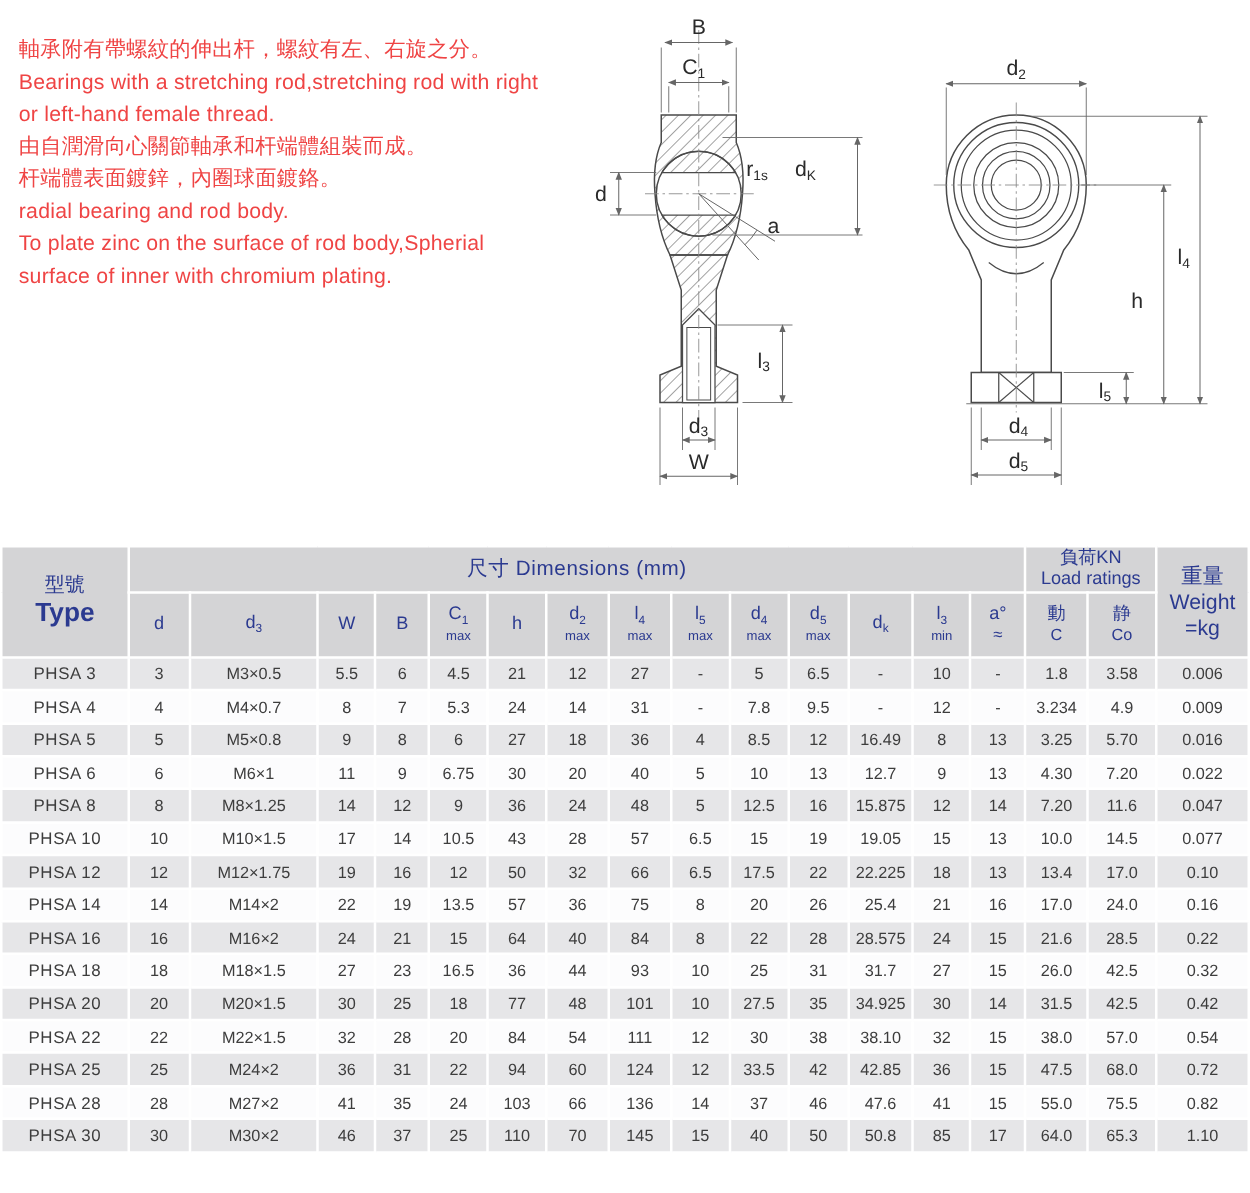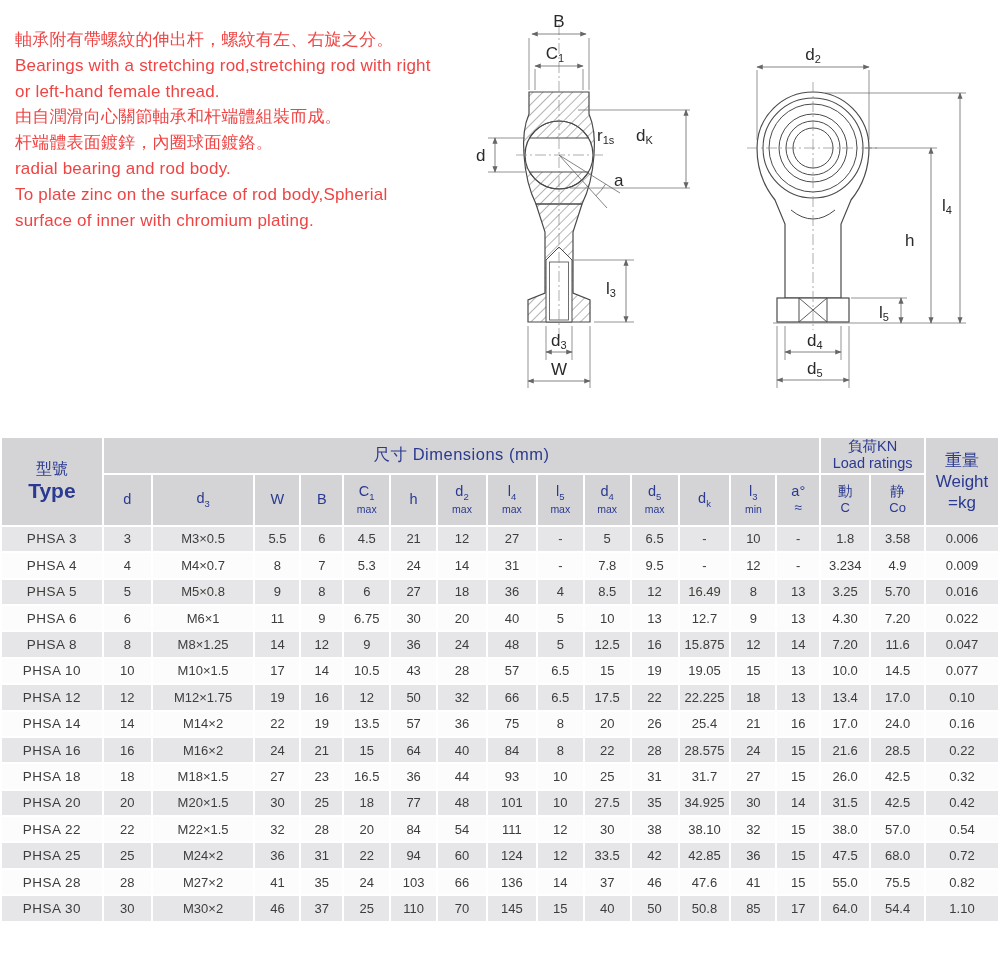--- a/index.html
+++ b/index.html
@@ -563,20 +563,20 @@
             <td>110</td>
             <td>70</td>
             <td>145</td>
             <td>15</td>
             <td>40</td>
             <td>50</td>
             <td>50.8</td>
             <td>85</td>
             <td>17</td>
             <td>64.0</td>
-            <td>54.4</td>
+            <td>65.3</td>
             <td>1.10</td>
           </tr>
         </tbody>
     </table>
   </div>
 
 </div>
 
 </body></html>

